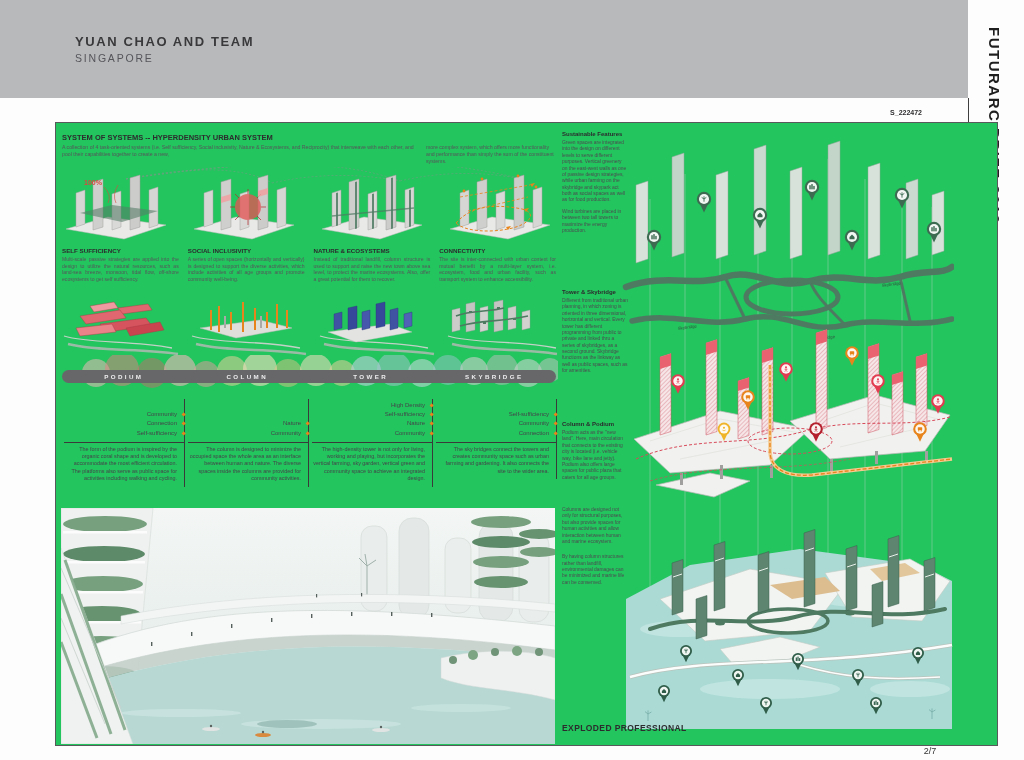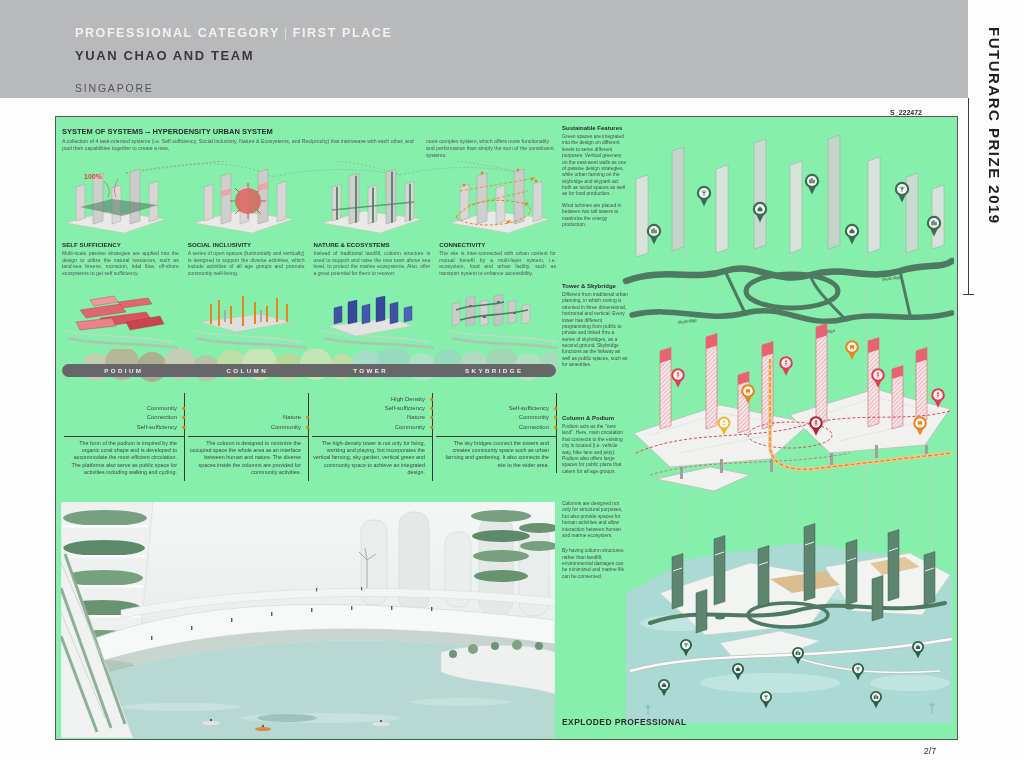--- a/index.html
+++ b/index.html
@@ -5,33 +5,33 @@
   html,body { margin:0; padding:0; }
   body { font-family:"Liberation Sans", sans-serif; background:#ffffff; }
   .page { position:relative; width:1024px; height:760px; background:#fdfdfd; overflow:hidden; }
 
   
   .top-band { position:absolute; left:0; top:0; width:968px; height:98px; background:#b8b9bb; }
   .hdr { position:absolute; left:75px; top:26px; }
   .h-cat { font-size:12.5px; font-weight:bold; letter-spacing:1.6px; color:#f2f2f2; }
   .h-cat .sep { color:#dddddd; font-weight:normal; padding:0 4px; }
   .h-team { font-size:13px; font-weight:bold; letter-spacing:1.6px; color:#39393b; margin-top:8px; }
-  .h-country { font-size:10.5px; letter-spacing:1.8px; color:#55555a; margin-top:19px; }
+  .h-country { font-size:10.5px; letter-spacing:1.8px; color:#55555a; margin-top:3px; }
 
   
   .prize-vert { position:absolute; left:986px; top:27px; writing-mode:vertical-rl; font-weight:bold; font-size:15px; letter-spacing:1.5px; color:#1e1e1e; transform:scale(0.92,1); transform-origin:top left; white-space:nowrap; }
   .side-rule { position:absolute; left:968px; top:98px; width:1px; height:197px; background:#3f3f3f; }
   .side-tick { position:absolute; left:963px; top:294px; width:11px; height:1px; background:#3f3f3f; }
 
   .code-line { position:absolute; left:700px; top:109px; width:222px; text-align:right; font-size:7px; font-weight:bold; color:#2e2e30; }
   .cat-line  { position:absolute; left:700px; top:127px; width:222px; text-align:right; font-size:7px; font-weight:bold; color:#1f1f21; }
   .page-num { position:absolute; left:903px; top:746px; width:54px; text-align:center; font-size:9px; color:#333; }
 
   
-  .panel { position:absolute; left:55px; top:116px; width:901px; height:622px; background:#86efac; border:1px solid #58595b; }
+  .panel { position:absolute; left:55px; top:122px; width:901px; height:622px; background:#22c55e; border:1px solid #58595b;padding-left:40px; }
   .panel > * { position:absolute; }
 
   .sos-title { left:6px; top:10px; font-size:7.5px; font-weight:bold; color:#2c2c2e; }
   .sos-intro { left:6px; top:21px; width:494px; display:flex; gap:12px; font-size:5.2px; line-height:1.35; color:#56565a; }
   .sos-intro .c1 { flex:0 0 352px; }
   .sos-intro .c2 { flex:1; }
 
   .diag1 { left:4px; top:44px; }
   .systems-row { left:6px; top:124px; width:494px; display:flex; gap:9px; }
   .sys { flex:1; }
@@ -64,21 +64,20 @@
 
   svg text { font-family:"Liberation Sans", sans-serif; }
 </style>
 </head>
 <body>
 
 <div class="page">
 
   <div class="top-band"></div>
   <div class="hdr">
-    <div class="h-cat"><span>PROFESSIONAL CATEGORY</span><span class="sep">|</span><span>FIRST PLACE</span></div>
     <div class="h-team">YUAN CHAO AND TEAM</div>
     <div class="h-country">SINGAPORE</div>
   </div>
 
   <div class="prize-vert">FUTURARC PRIZE 2019</div>
   <div class="side-rule"></div>
   <div class="side-tick"></div>
 
   <div class="code-line">S_222472</div>
   <div class="cat-line">PROFESSIONAL CATEGORY, SINGAPORE</div>

